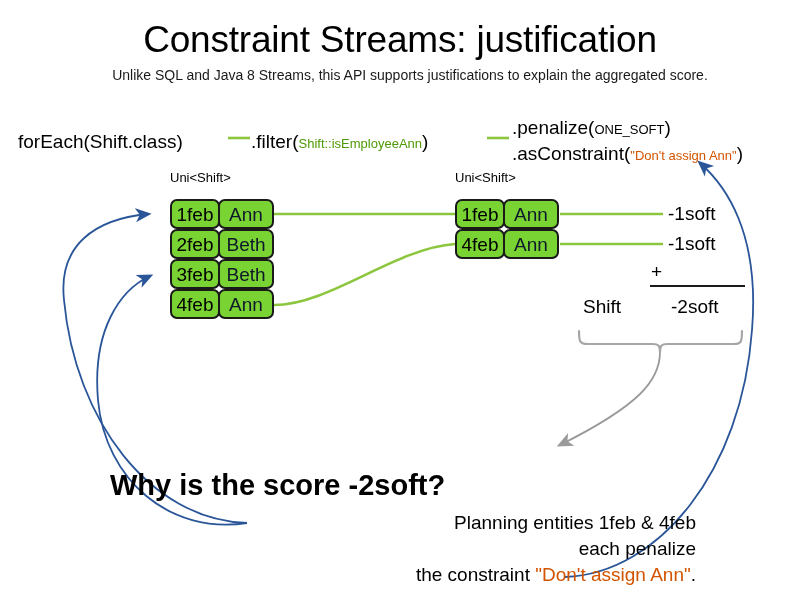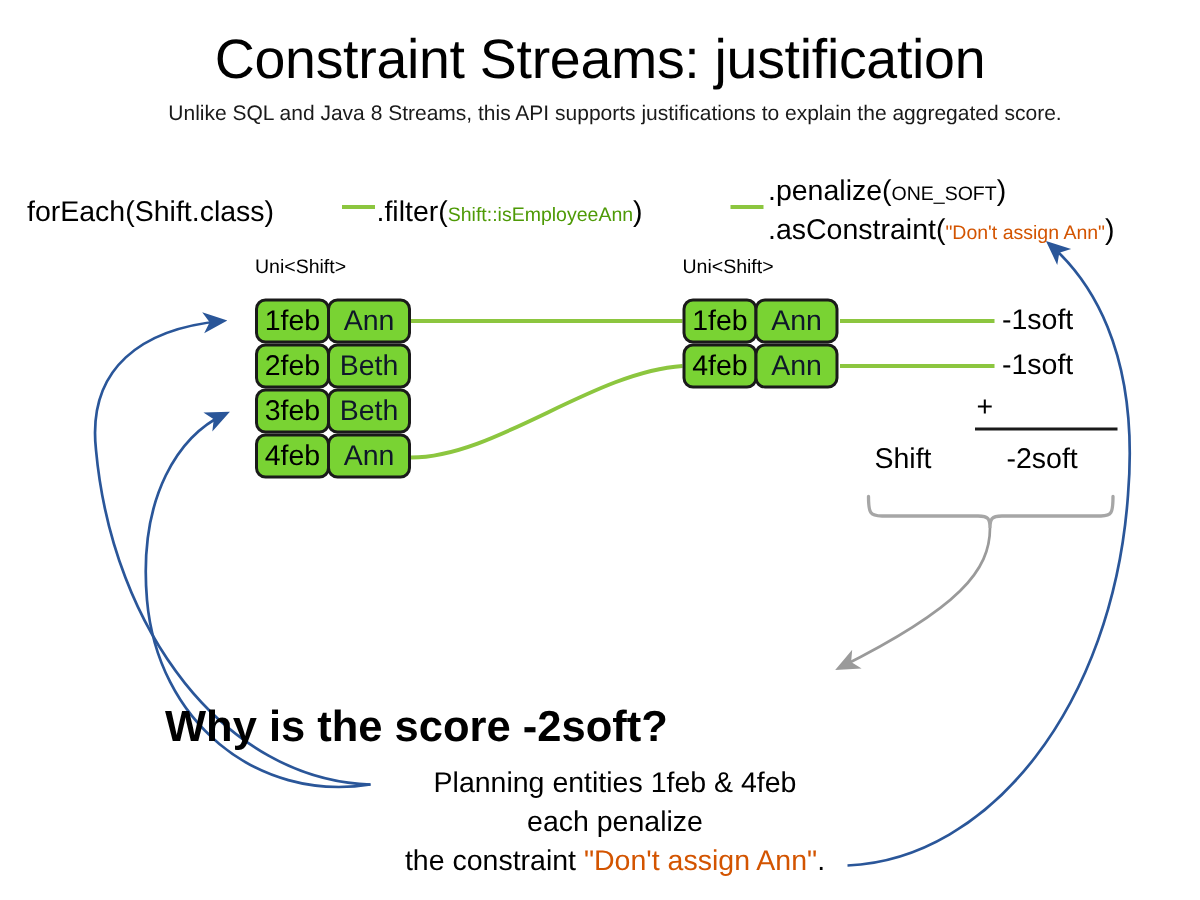--- a/index.html
+++ b/index.html
@@ -145,22 +145,22 @@
 
   
   #why-heading {
     left: 110px; top: 468px; width: 600px;
     text-align: left;
     font-size: 29px;
     line-height: 34px;
     font-weight: bold;
   }
   .why-line {
-    left: 110px; width: 600px;
-    text-align: center;
+    left: 96px; width: 600px;
+    text-align: right;
     font-size: 19px;
     line-height: 24px;
   }
   #why-line-1 { top: 511px; }
   #why-line-2 { top: 537px; }
   #why-line-3 { top: 563px; }
 
   svg.overlay {
     position: absolute;
     left: 0; top: 0;

